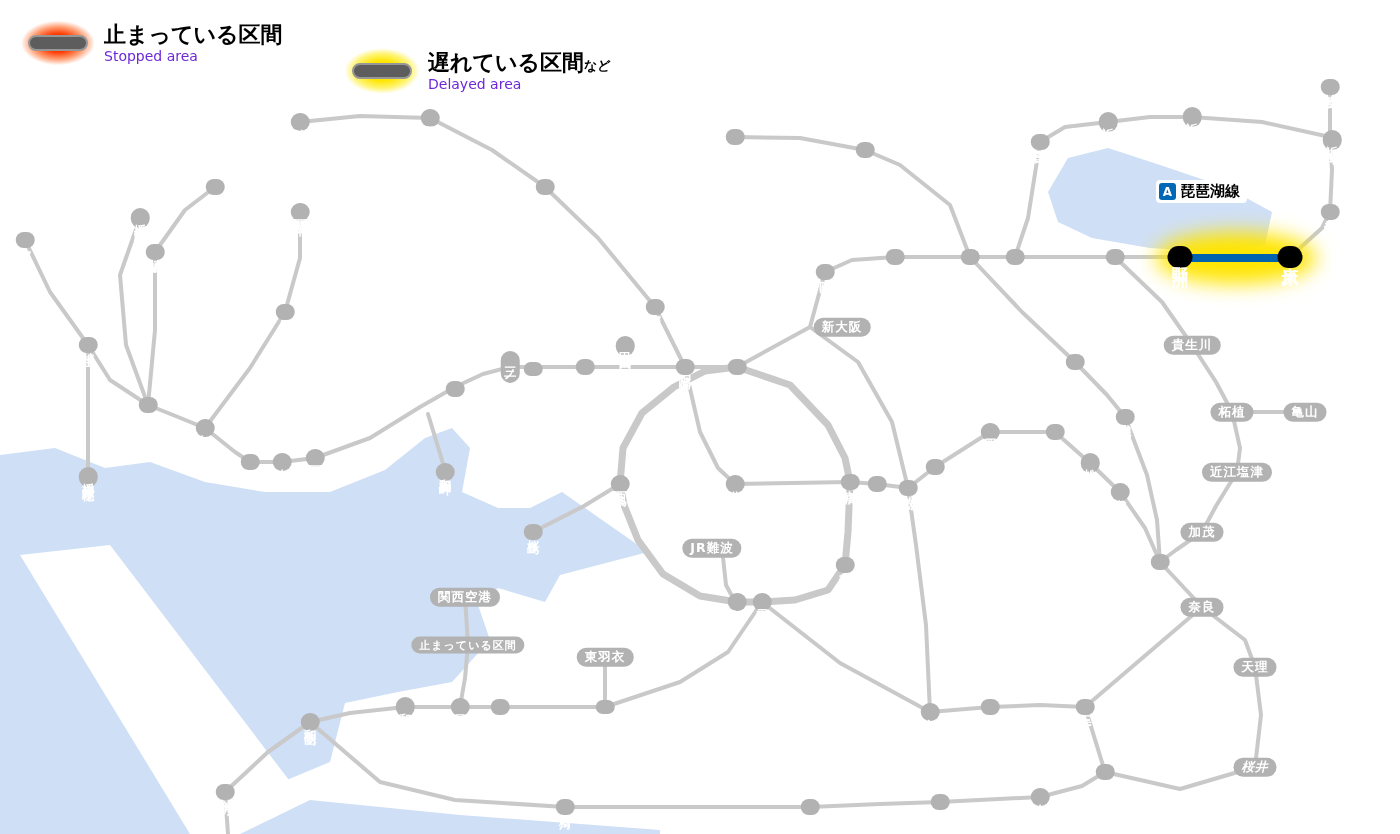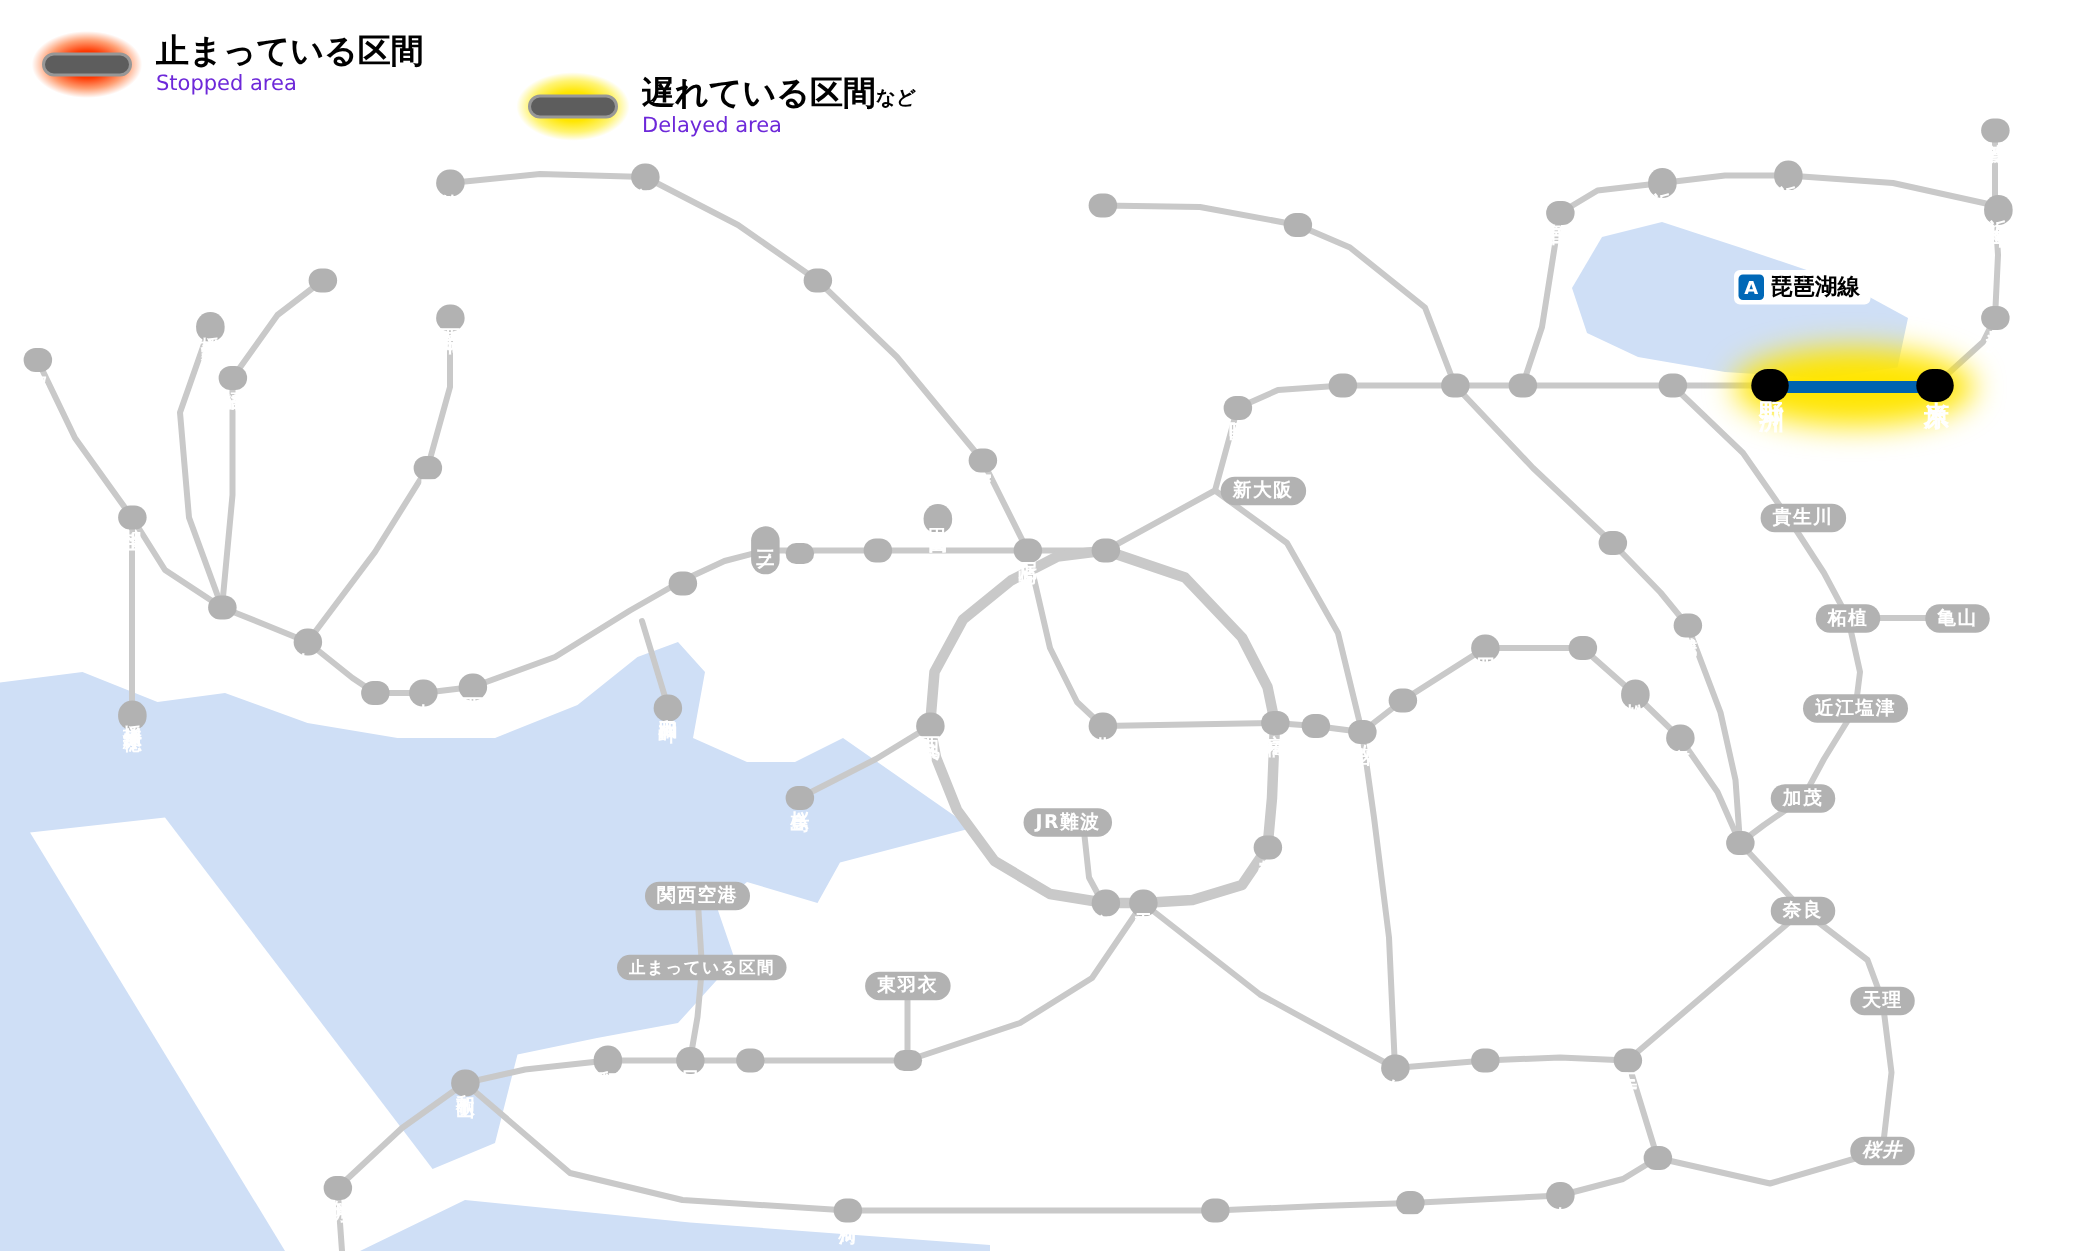--- a/index.html
+++ b/index.html
@@ -145,21 +145,21 @@
       <div class="pill v" style="left: 585px; top: 367px;">芦屋</div>
       <div class="pill v" style="left: 625px; top: 346px;">甲子園口</div>
       <div class="pill v" style="left: 685px; top: 367px;">尼崎</div>
       <div class="pill v" style="left: 737px; top: 367px;">大阪</div>
       <div class="pill v" style="left: 250px; top: 462px;">土山</div>
       <div class="pill v" style="left: 282px; top: 462px;">大久保</div>
       <div class="pill v" style="left: 315px; top: 458px;">西明石</div>
       <div class="pill v" style="left: 445px; top: 472px;">和田岬</div>
       <div class="pill v" style="left: 88px; top: 477px;">播州赤穂</div>
       <div class="pill v" style="left: 1075px; top: 362px;">宇治</div>
-      <div class="pill h" style="left: 1192px; top: 345px; margin-left: 10px;">貴生川</div>
+      <div class="pill h" style="left: 1192px; top: 345px;">貴生川</div>
       <div class="pill v" style="left: 1125px; top: 417px;">城陽</div>
       <div class="pill h" style="left: 1232px; top: 412px;">柘植</div>
       <div class="pill h" style="left: 1305px; top: 412px;">亀山</div>
       <div class="pill h" style="left: 1237px; top: 472px;">近江塩津</div>
       <div class="pill h" style="left: 1202px; top: 532px;">加茂</div>
       <div class="pill v" style="left: 1160px; top: 562px;">木津</div>
       <div class="pill h" style="left: 1202px; top: 607px;">奈良</div>
       <div class="pill v" style="left: 990px; top: 432px;">四条畷</div>
       <div class="pill v" style="left: 1055px; top: 432px;">長尾</div>
       <div class="pill v" style="left: 1090px; top: 463px;">松井山手</div>

